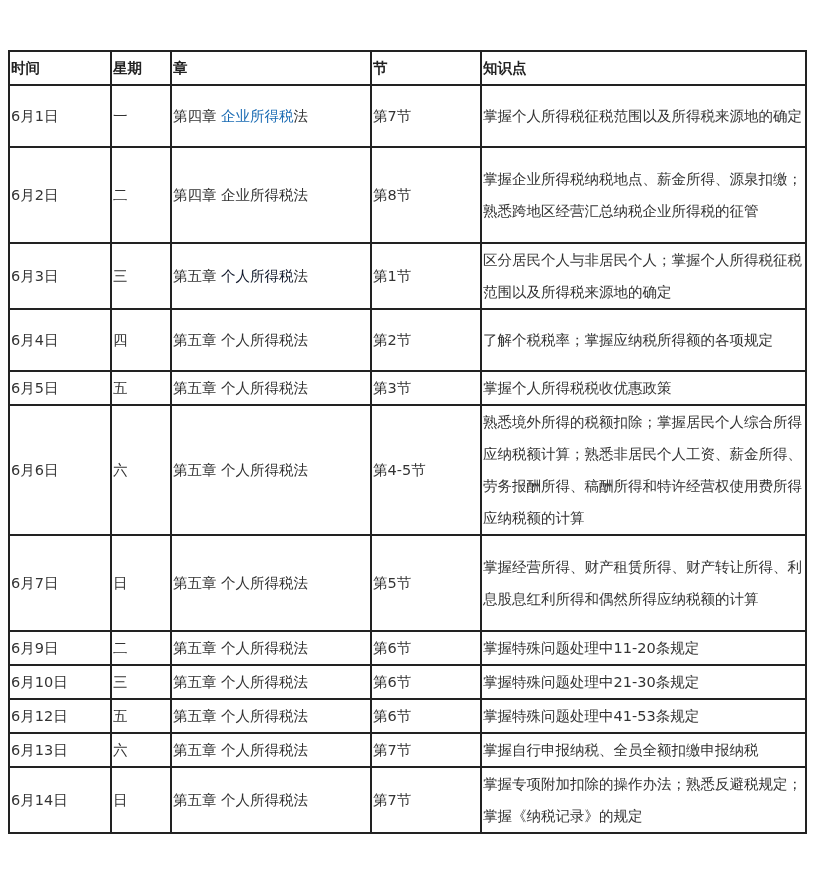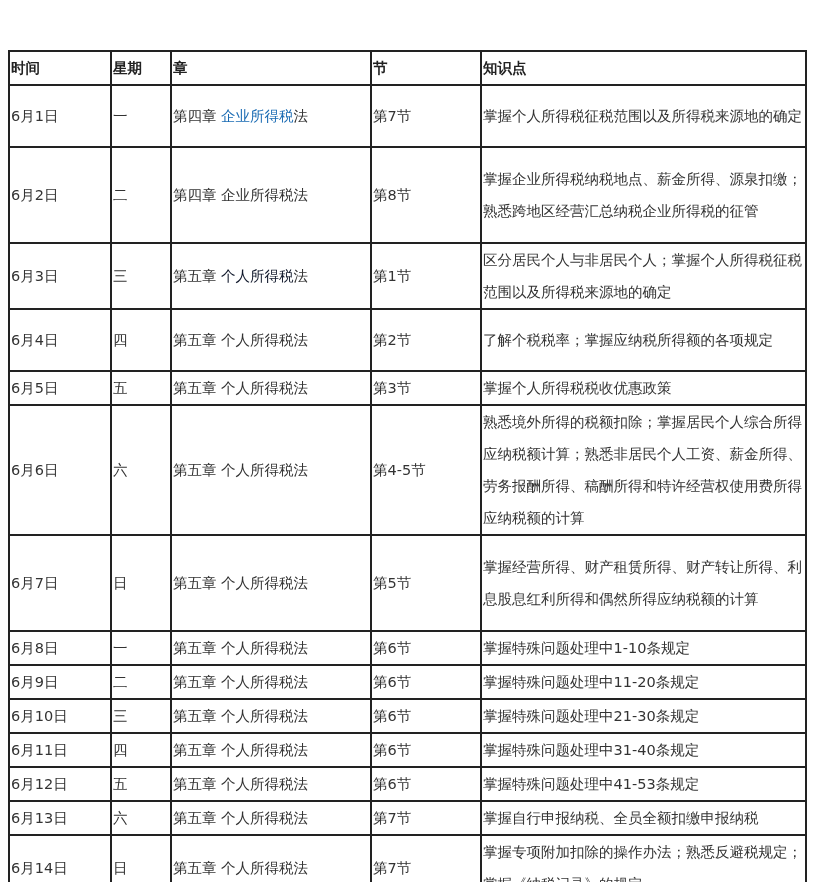--- a/index.html
+++ b/index.html
@@ -78,46 +78,32 @@
         <td>熟悉境外所得的税额扣除；掌握居民个人综合所得应纳税额计算；熟悉非居民个人工资、薪金所得、劳务报酬所得、稿酬所得和特许经营权使用费所得应纳税额的计算</td>
       </tr>
       <tr class="r-3">
         <td>6月7日</td>
         <td>日</td>
         <td><span>第五章 个人所得税法</span></td>
         <td>第5节</td>
         <td>掌握经营所得、财产租赁所得、财产转让所得、利息股息红利所得和偶然所得应纳税额的计算</td>
       </tr>
       <tr class="r-1">
-        <td>6月8日</td>
-        <td>一</td>
-        <td><span>第五章 个人所得税法</span></td>
-        <td>第6节</td>
-        <td>掌握特殊问题处理中1-10条规定</td>
-      </tr>
-      <tr class="r-1">
         <td>6月9日</td>
         <td>二</td>
         <td><span>第五章 个人所得税法</span></td>
         <td>第6节</td>
         <td>掌握特殊问题处理中11-20条规定</td>
       </tr>
       <tr class="r-1">
         <td>6月10日</td>
         <td>三</td>
         <td><span>第五章 个人所得税法</span></td>
         <td>第6节</td>
         <td>掌握特殊问题处理中21-30条规定</td>
-      </tr>
-      <tr class="r-1">
-        <td>6月11日</td>
-        <td>四</td>
-        <td><span>第五章 个人所得税法</span></td>
-        <td>第6节</td>
-        <td>掌握特殊问题处理中31-40条规定</td>
       </tr>
       <tr class="r-1">
         <td>6月12日</td>
         <td>五</td>
         <td><span>第五章 个人所得税法</span></td>
         <td>第6节</td>
         <td>掌握特殊问题处理中41-53条规定</td>
       </tr>
       <tr class="r-1">
         <td>6月13日</td>

